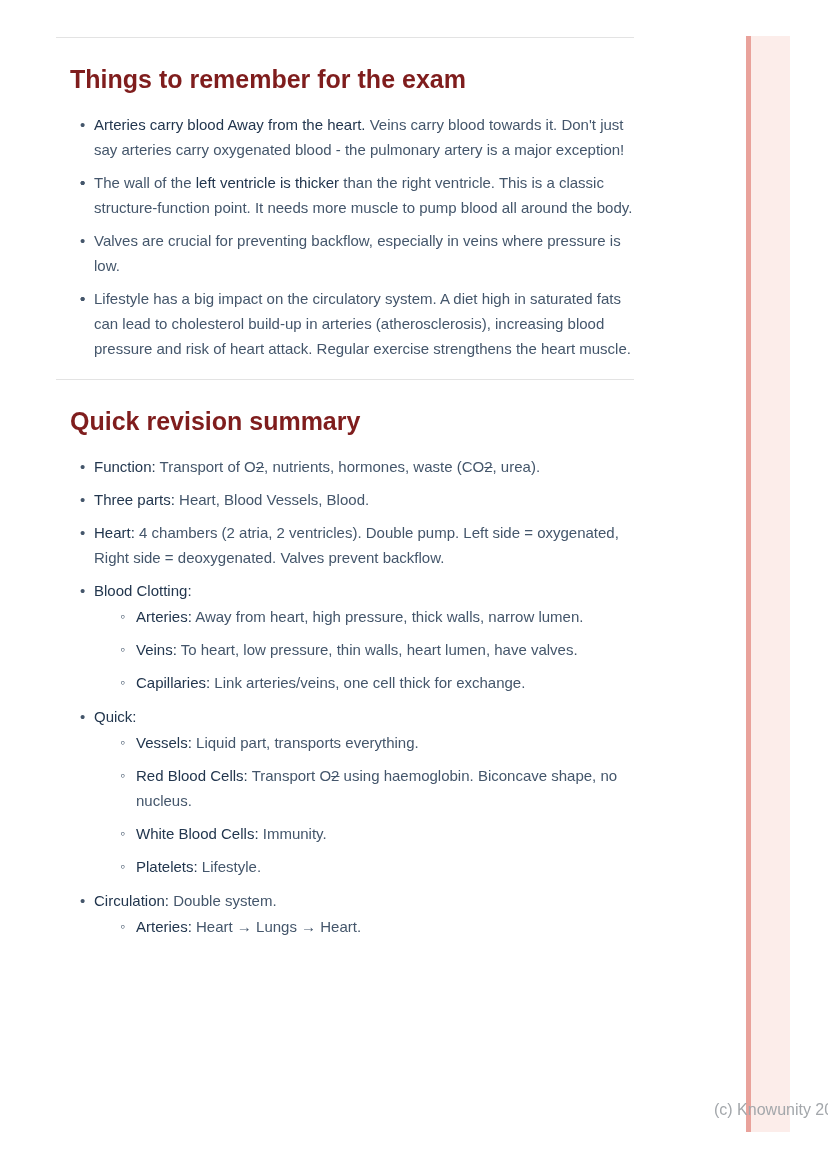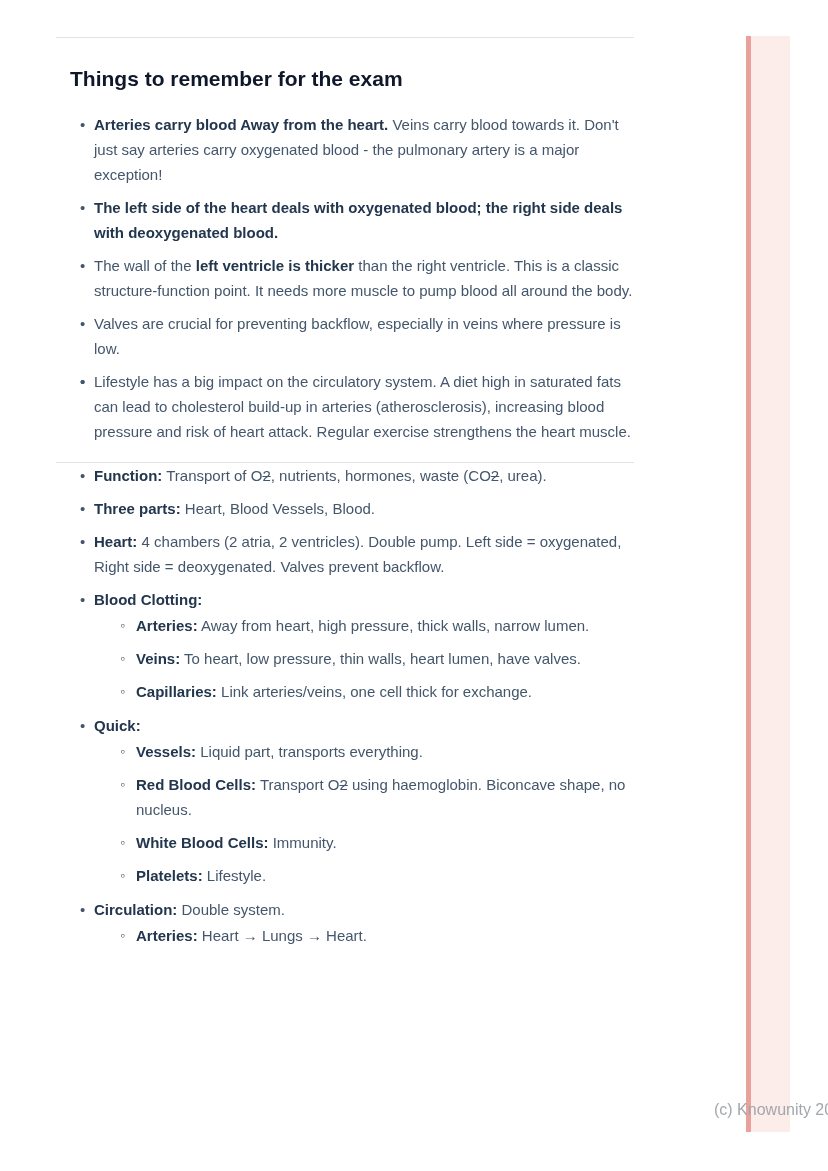--- a/index.html
+++ b/index.html
@@ -7,55 +7,56 @@
     position:relative;
     width:828px; height:1171px;
     background:#ffffff;
     font-family:"Liberation Sans", sans-serif;
     overflow:hidden;
   }
   .content { position:absolute; left:56px; top:37px; width:578px; }
   hr.divider { border:none; border-top:1px solid #e3e3e3; margin:0; height:0; }
   h2.section-title {
     margin:28px 0 20px 14px;
-    font-size:21px; line-height:26px;
-    font-weight:700; color:#0f172a;
+    font-size:25px; line-height:26px;
+    font-weight:700; color:#7f1d1d;
   }
   ul.l1 { margin:0 0 18px 14px; padding:0 0 0 24px; list-style:none; }
   ul.l2 { margin:1px 0 9px 0; padding:0 0 0 42px; list-style:none; }
   li.item { position:relative; margin:0 0 8px 0; font-size:15px; line-height:25px; color:#44566b; }
   li.item:last-child { margin-bottom:0; }
   .bullet { position:absolute; left:-14px; top:0; color:#44566b; }
   .sub-bullet { position:absolute; left:-16px; top:0; color:#44566b; font-size:14px; }
-  .bold { font-weight:700; color:#22364e; }
+  .bold { font-weight:400; color:#22364e; }
   .strike { text-decoration:line-through; }
   .edge-bar { position:absolute; left:746px; top:36px; width:44px; height:1096px; background:#fcedea; }
   .edge-line { position:absolute; left:0; top:0; width:5px; height:100%; background:#e9a29b; }
   .watermark { position:absolute; left:702px; top:1101px; font-size:16px; color:#a3a7ab; z-index:2; white-space:nowrap;margin-left:12px; }
 </style>
 </head>
 <body>
 
 <div class="page">
   <div class="edge-bar">
     <div class="edge-line"></div>
   </div>
   <span class="watermark">(c) Knowunity 2025</span>
   <div class="content" id="sections">
       <hr class="divider">
       <h2 class="section-title">Things to remember for the exam</h2>
       <ul class="l1">
         <li class="item"><span class="bullet">•</span><span class="bold">Arteries carry blood Away from the heart.</span><span class=""> Veins carry blood towards it. Don't just say arteries carry oxygenated blood - the pulmonary artery is a major exception!</span></li>
-        <li class="item"><span class="bullet">•</span><span class="bold">The left side of the heart deals with oxygenated blood; the right side deals with deoxygenated blood.</span></li>
+        <li class="item"><span class="bullet">•</span></li>
         <li class="item"><span class="bullet">•</span><span class="">The wall of the </span><span class="bold">left ventricle is thicker</span><span class=""> than the right ventricle. This is a classic structure-function point. It needs more muscle to pump blood all around the body.</span></li>
         <li class="item"><span class="bullet">•</span><span class="">Valves are crucial for preventing backflow, especially in veins where pressure is low.</span></li>
         <li class="item"><span class="bullet">•</span></li>
         <li class="item"><span class="bullet">•</span><span class="">Lifestyle has a big impact on the circulatory system. A diet high in saturated fats can lead to cholesterol build-up in arteries (atherosclerosis), increasing blood pressure and risk of heart attack. Regular exercise strengthens the heart muscle.</span></li>
       </ul>
       <hr class="divider">
+      <h2 class="section-title">Quick revision summary</h2>
       <ul class="l1">
         <li class="item"><span class="bullet">•</span><span class="bold">Function:</span><span class=""> Transport of O</span><span class=" strike">2</span><span class="">, nutrients, hormones, waste (CO</span><span class=" strike">2</span><span class="">, urea).</span></li>
         <li class="item"><span class="bullet">•</span><span class="bold">Three parts:</span><span class=""> Heart, Blood Vessels, Blood.</span></li>
         <li class="item"><span class="bullet">•</span><span class="bold">Heart:</span><span class=""> 4 chambers (2 atria, 2 ventricles). Double pump. Left side = oxygenated, Right side = deoxygenated. Valves prevent backflow.</span></li>
         <li class="item"><span class="bullet">•</span><span class="bold">Blood Clotting:</span><ul class="l2">
             <li class="item"><span class="sub-bullet">◦</span><span class="bold">Arteries:</span><span class=""> Away from heart, high pressure, thick walls, narrow lumen.</span></li>
             <li class="item"><span class="sub-bullet">◦</span><span class="bold">Veins:</span><span class=""> To heart, low pressure, thin walls, heart lumen, have valves.</span></li>
             <li class="item"><span class="sub-bullet">◦</span><span class="bold">Capillaries:</span><span class=""> Link arteries/veins, one cell thick for exchange.</span></li>
           </ul></li>
         <li class="item"><span class="bullet">•</span><span class="bold">Quick:</span><ul class="l2">

